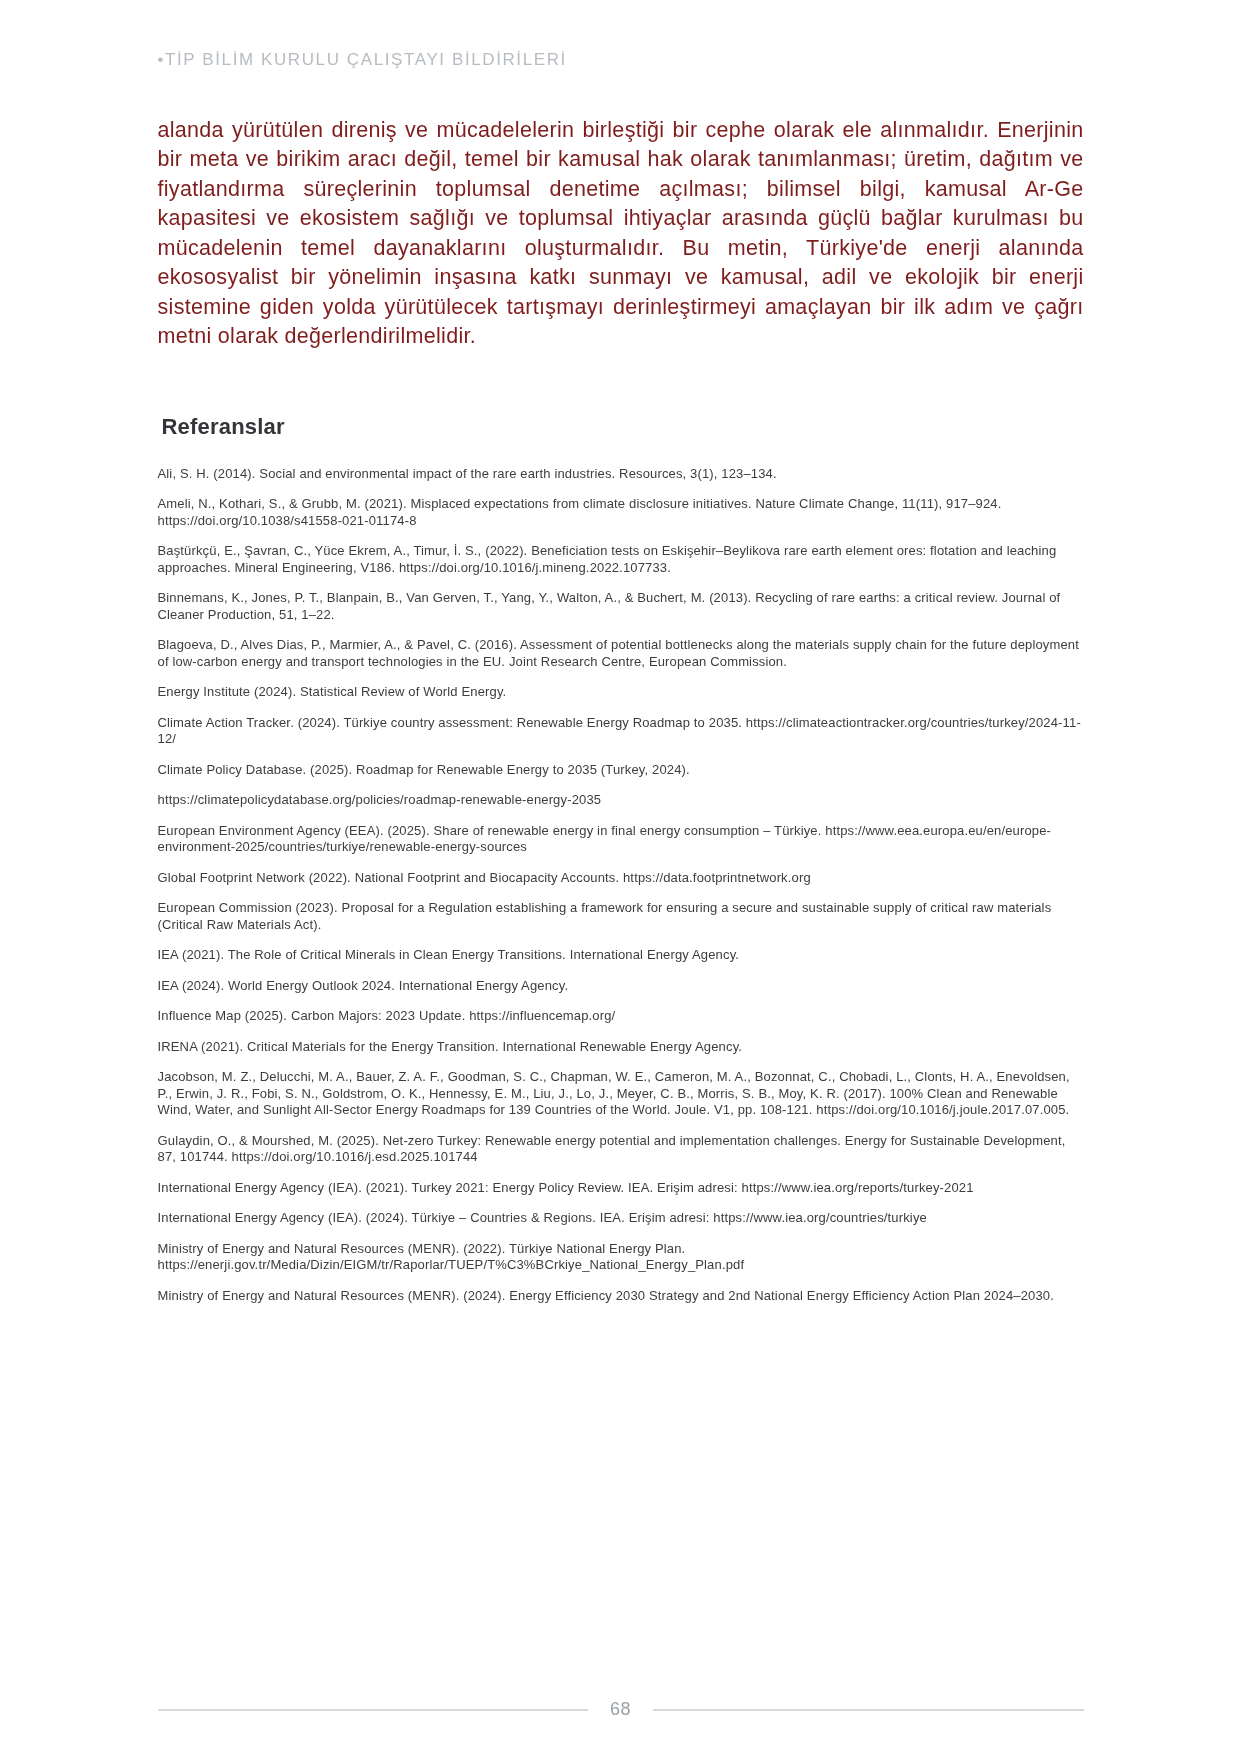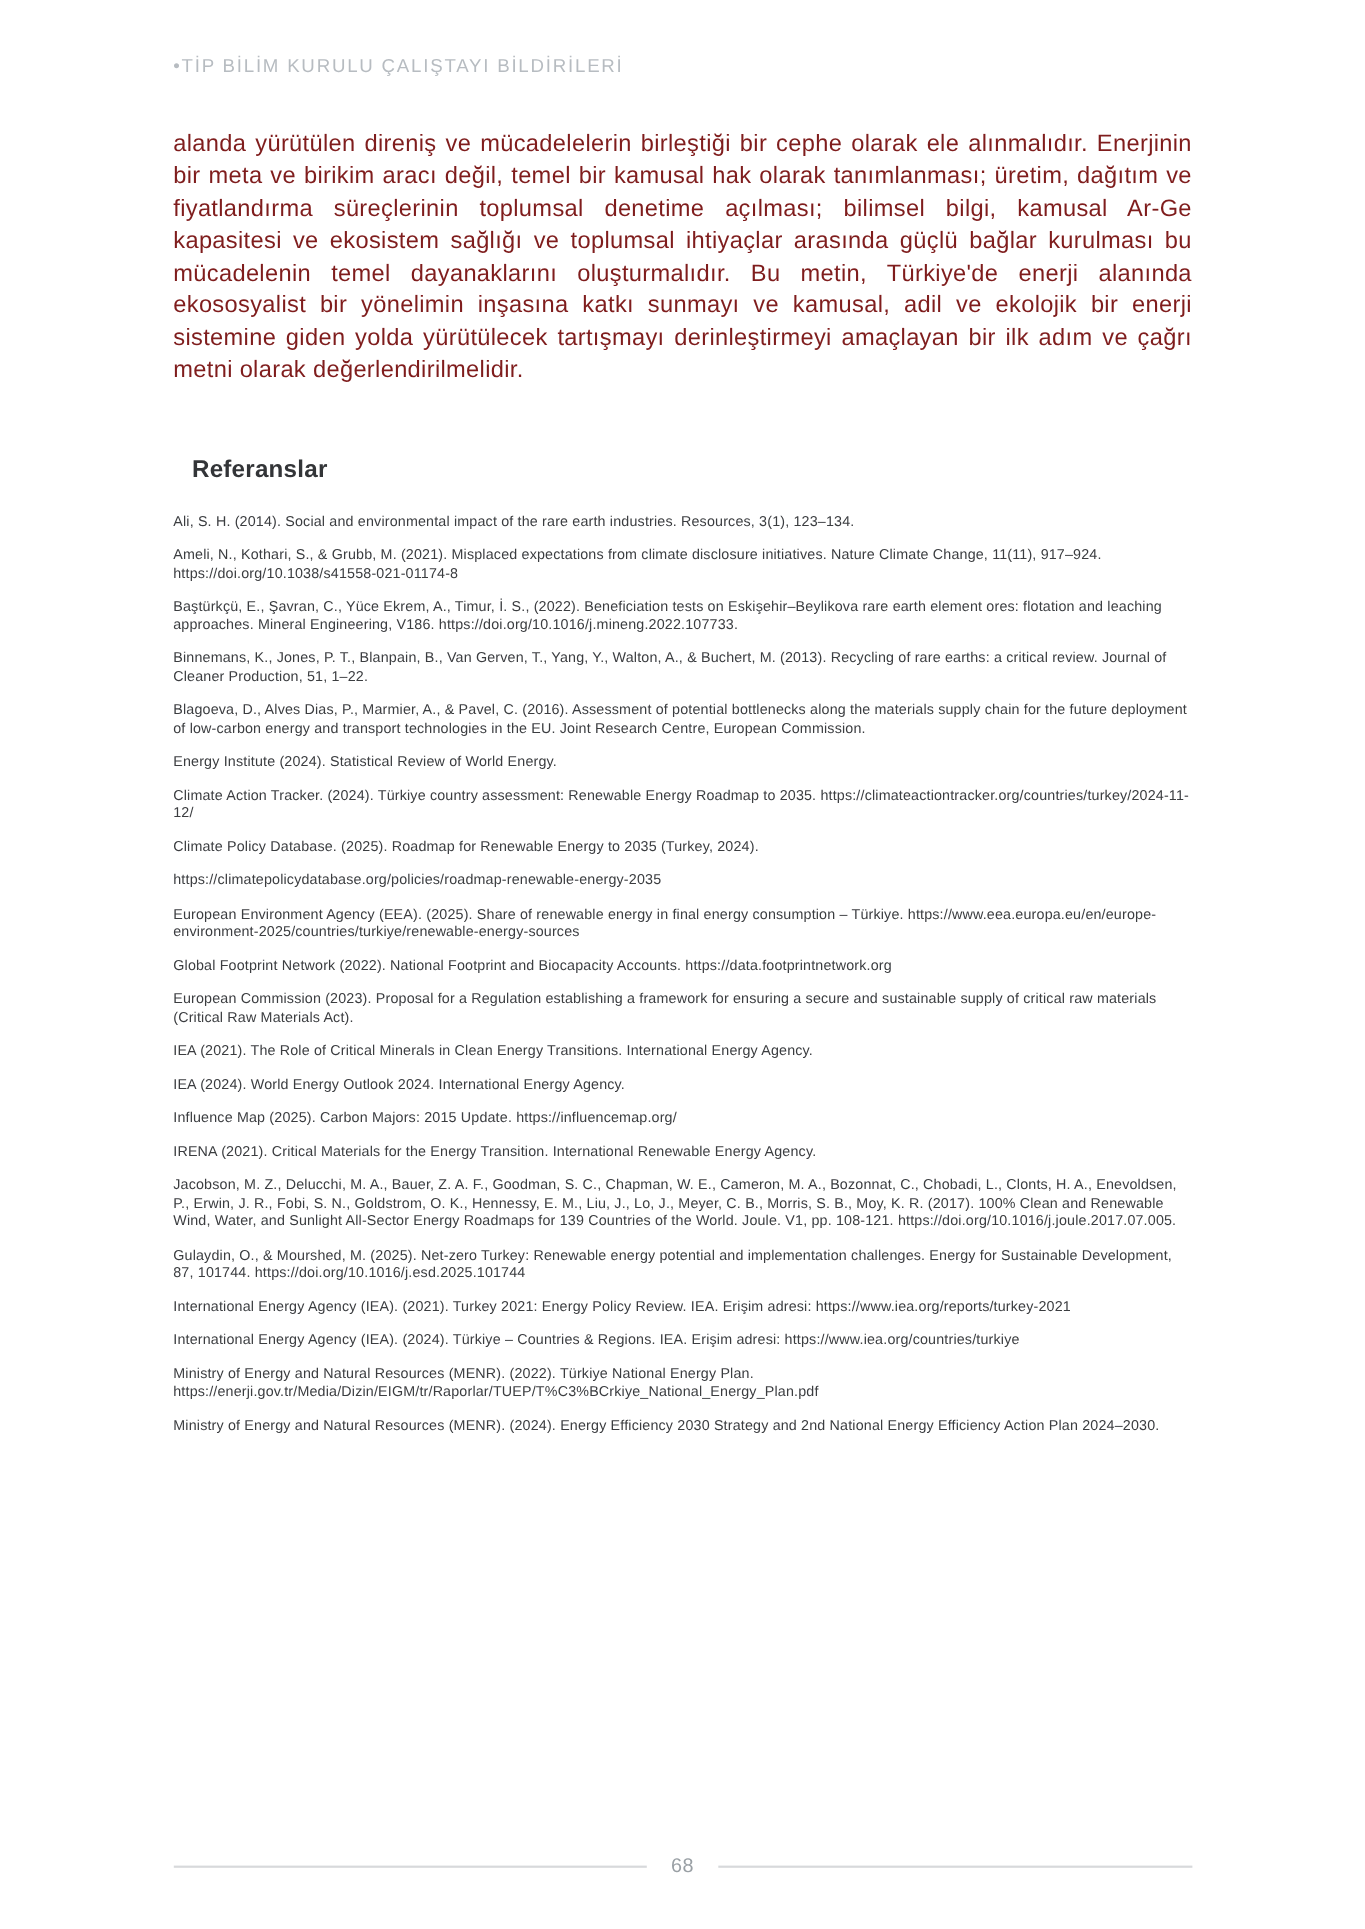--- a/index.html
+++ b/index.html
@@ -26,37 +26,37 @@
     font-size: 21.5px;
     line-height: 1.37;
     letter-spacing: 0.3px;
     text-align: justify;
     margin: 0;
   }
   .ref-heading {
     color: #333538;
     font-size: 22px;
     font-weight: 700;
-    margin: 62px 0 26px 17px;
+    margin: 62px 0 26px 4px;
     letter-spacing: 0.2px;
   }
   .references p.ref-item {
     color: #3b3d40;
     font-size: 13px;
     line-height: 1.27;
     letter-spacing: 0.15px;
     margin: 0 0 14px 0;
     text-align: left;
     word-break: break-word;
   }
   .page-footer {
     position: absolute;
     left: 106px;
     right: 106px;
-    bottom: 47px;
+    bottom: 34px;
     display: flex;
     align-items: center;
     gap: 22px;
   }
   .page-footer .rule {
     flex: 1;
     height: 2px;
     background: #d7d9db;
   }
   .page-footer .page-number {
@@ -84,21 +84,21 @@
     <p class="ref-item">Blagoeva, D., Alves Dias, P., Marmier, A., &amp; Pavel, C. (2016). Assessment of potential bottlenecks along the materials supply chain for the future deployment of low-carbon energy and transport technologies in the EU. Joint Research Centre, European Commission.</p>
     <p class="ref-item">Energy Institute (2024). Statistical Review of World Energy.</p>
     <p class="ref-item">Climate Action Tracker. (2024). Türkiye country assessment: Renewable Energy Roadmap to 2035. https://climateactiontracker.org/countries/turkey/2024-11-12/</p>
     <p class="ref-item">Climate Policy Database. (2025). Roadmap for Renewable Energy to 2035 (Turkey, 2024).</p>
     <p class="ref-item">https://climatepolicydatabase.org/policies/roadmap-renewable-energy-2035</p>
     <p class="ref-item">European Environment Agency (EEA). (2025). Share of renewable energy in final energy consumption – Türkiye. https://www.eea.europa.eu/en/europe-environment-2025/countries/turkiye/renewable-energy-sources</p>
     <p class="ref-item">Global Footprint Network (2022). National Footprint and Biocapacity Accounts. https://data.footprintnetwork.org</p>
     <p class="ref-item">European Commission (2023). Proposal for a Regulation establishing a framework for ensuring a secure and sustainable supply of critical raw materials (Critical Raw Materials Act).</p>
     <p class="ref-item">IEA (2021). The Role of Critical Minerals in Clean Energy Transitions. International Energy Agency.</p>
     <p class="ref-item">IEA (2024). World Energy Outlook 2024. International Energy Agency.</p>
-    <p class="ref-item">Influence Map (2025). Carbon Majors: 2015 Update. https://influencemap.org/</p>
+    <p class="ref-item">Influence Map (2025). Carbon Majors: 2023 Update. https://influencemap.org/</p>
     <p class="ref-item">IRENA (2021). Critical Materials for the Energy Transition. International Renewable Energy Agency.</p>
     <p class="ref-item">Jacobson, M. Z., Delucchi, M. A., Bauer, Z. A. F., Goodman, S. C., Chapman, W. E., Cameron, M. A., Bozonnat, C., Chobadi, L., Clonts, H. A., Enevoldsen, P., Erwin, J. R., Fobi, S. N., Goldstrom, O. K., Hennessy, E. M., Liu, J., Lo, J., Meyer, C. B., Morris, S. B., Moy, K. R. (2017). 100% Clean and Renewable Wind, Water, and Sunlight All-Sector Energy Roadmaps for 139 Countries of the World. Joule. V1, pp. 108-121. https://doi.org/10.1016/j.joule.2017.07.005.</p>
     <p class="ref-item">Gulaydin, O., &amp; Mourshed, M. (2025). Net-zero Turkey: Renewable energy potential and implementation challenges. Energy for Sustainable Development, 87, 101744. https://doi.org/10.1016/j.esd.2025.101744</p>
     <p class="ref-item">International Energy Agency (IEA). (2021). Turkey 2021: Energy Policy Review. IEA. Erişim adresi: https://www.iea.org/reports/turkey-2021</p>
     <p class="ref-item">International Energy Agency (IEA). (2024). Türkiye – Countries &amp; Regions. IEA. Erişim adresi: https://www.iea.org/countries/turkiye</p>
     <p class="ref-item">Ministry of Energy and Natural Resources (MENR). (2022). Türkiye National Energy Plan. https://enerji.gov.tr/Media/Dizin/EIGM/tr/Raporlar/TUEP/T%C3%BCrkiye_National_Energy_Plan.pdf</p>
     <p class="ref-item">Ministry of Energy and Natural Resources (MENR). (2024). Energy Efficiency 2030 Strategy and 2nd National Energy Efficiency Action Plan 2024–2030.</p>
   </div>
 
   <div class="page-footer">

